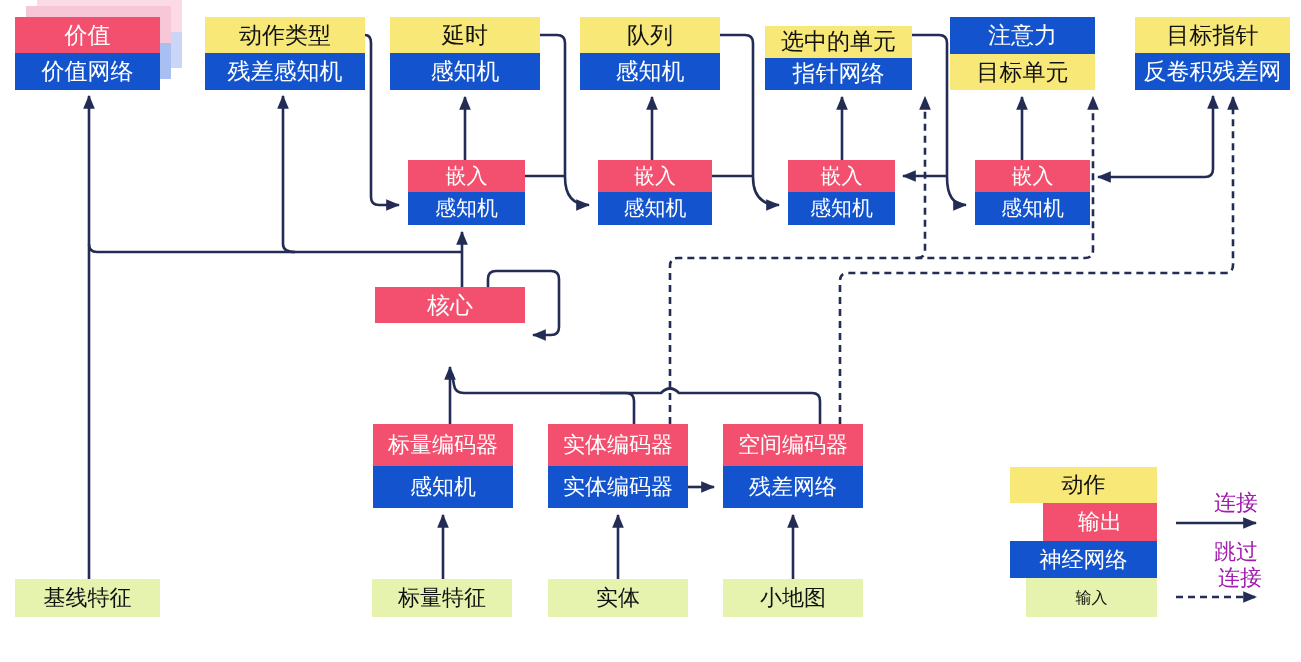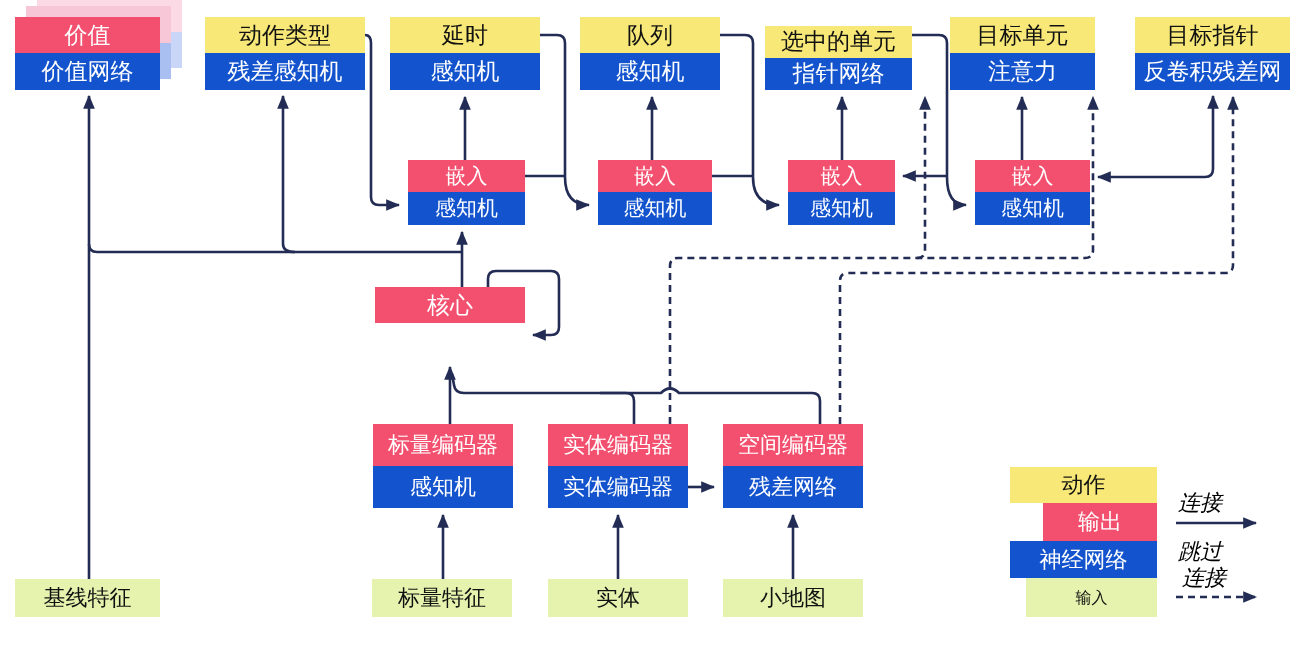--- a/index.html
+++ b/index.html
@@ -10,21 +10,21 @@
   .node .half{display:flex;align-items:center;justify-content:center;line-height:1;}
   .ytop{background:var(--yellow);color:#111;}
   .rtop{background:var(--red);color:#fff;}
   .bbot{background:var(--blue);color:#fff;}
   .rbot{background:var(--red);color:#fff;}
   .green{position:absolute;z-index:3;display:flex;align-items:center;justify-content:center;
          background:var(--green);color:#111;}
   .f23{font-size:23px;} .f22{font-size:22px;} .f21{font-size:21px;}
   .shadow{position:absolute;z-index:2;display:flex;flex-direction:column;}
   .shadow div{flex:1;}
-  .lbl{position:absolute;z-index:3;color:#000000;text-align:left;line-height:1.1;font-style:italic;}
+  .lbl{position:absolute;z-index:3;color:#a21caf;text-align:right;line-height:1.1;}
 </style>
 </head>
 <body>
 
 <div id="stage" style="--yellow:#F7E878;--red:#F2506E;--blue:#1354CE;--green:#E6F3AE;">
 
   <svg id="wires" width="1301" height="662" viewBox="0 0 1301 662">
     <defs>
       <marker id="arr" viewBox="0 0 12 10" refX="11" refY="5" markerWidth="14" markerHeight="12" markerUnits="userSpaceOnUse" orient="auto">
         <path d="M0,0 L12,5 L0,10 Z" fill="#232C54"></path>
@@ -101,22 +101,22 @@
   </div>
   <div class="node" style="left:580px;top:17px;width:140px;height:73px;">
     <div class="half ytop f23" style="height:36px;">队列</div>
     <div class="half bbot f23" style="height:37px;">感知机</div>
   </div>
   <div class="node" style="left:765px;top:17px;width:147px;height:73px;">
     <div class="half ytop f23" style="height:36px;margin-top:9px;">选中的单元</div>
     <div class="half bbot f23" style="height:37px;">指针网络</div>
   </div>
   <div class="node" style="left:950px;top:17px;width:145px;height:73px;">
+    <div class="half bbot f23" style="height:37px;">注意力</div>
     <div class="half ytop f23" style="height:36px;">目标单元</div>
-    <div class="half bbot f23" style="height:37px;">注意力</div>
   </div>
   <div class="node" style="left:1135px;top:17px;width:155px;height:73px;">
     <div class="half ytop f23" style="height:36px;">目标指针</div>
     <div class="half bbot f23" style="height:37px;">反卷积残差网</div>
   </div>
 
   <div class="node" style="left:408px;top:160px;width:117px;height:65px;">
     <div class="half rtop f21" style="height:32px;">嵌入</div>
     <div class="half bbot f21" style="height:33px;">感知机</div>
   </div>

